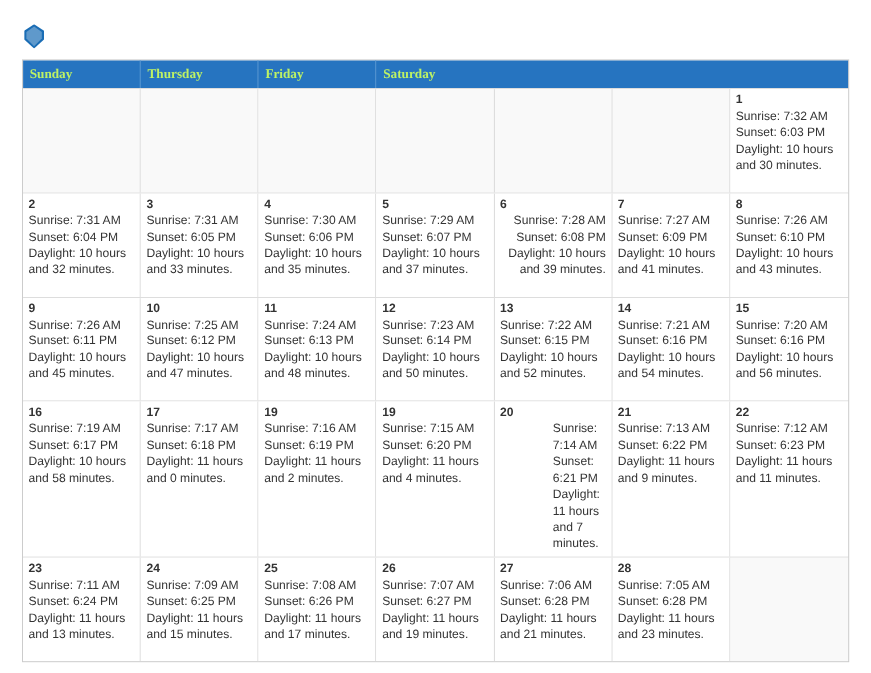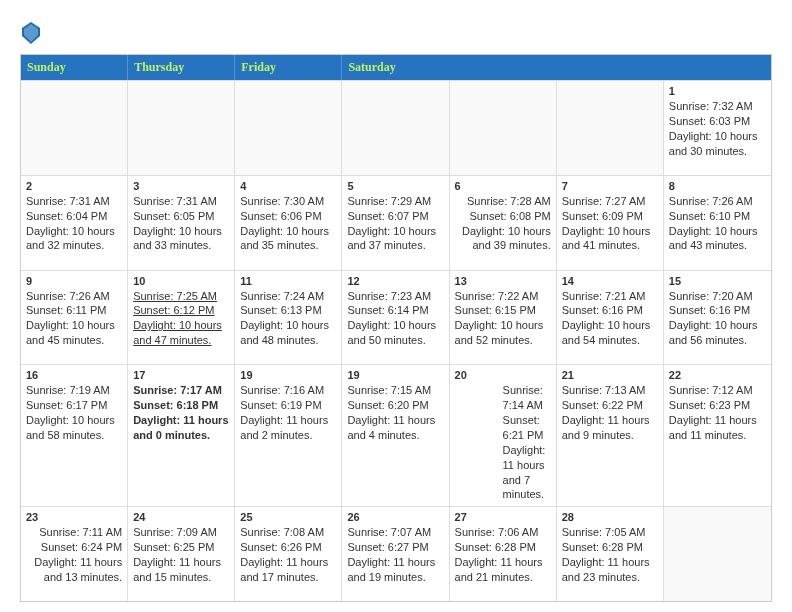--- a/index.html
+++ b/index.html
@@ -221,21 +221,21 @@
         <div class="cal-row">
           <div class="cal-cell">
             <span class="day-num">9</span>
             <div class="cell-text" style="white-space: pre-line;">Sunrise: 7:26 AM
 Sunset: 6:11 PM
 Daylight: 10 hours
 and 45 minutes.</div>
           </div>
           <div class="cal-cell">
             <span class="day-num">10</span>
-            <div class="cell-text" style="white-space: pre-line; text-decoration: underline;">Sunrise: 7:25 AM
+            <div class="cell-text" style="white-space: pre-line;">Sunrise: 7:25 AM
 Sunset: 6:12 PM
 Daylight: 10 hours
 and 47 minutes.</div>
           </div>
           <div class="cal-cell">
             <span class="day-num">11</span>
             <div class="cell-text" style="white-space: pre-line;">Sunrise: 7:24 AM
 Sunset: 6:13 PM
 Daylight: 10 hours
 and 48 minutes.</div>
@@ -272,21 +272,21 @@
         <div class="cal-row">
           <div class="cal-cell">
             <span class="day-num">16</span>
             <div class="cell-text" style="white-space: pre-line;">Sunrise: 7:19 AM
 Sunset: 6:17 PM
 Daylight: 10 hours
 and 58 minutes.</div>
           </div>
           <div class="cal-cell">
             <span class="day-num">17</span>
-            <div class="cell-text" style="white-space: pre-line; font-weight: bold;">Sunrise: 7:17 AM
+            <div class="cell-text" style="white-space: pre-line;">Sunrise: 7:17 AM
 Sunset: 6:18 PM
 Daylight: 11 hours
 and 0 minutes.</div>
           </div>
           <div class="cal-cell">
             <span class="day-num">19</span>
             <div class="cell-text" style="white-space: pre-line;">Sunrise: 7:16 AM
 Sunset: 6:19 PM
 Daylight: 11 hours
 and 2 minutes.</div>
@@ -316,21 +316,21 @@
             <span class="day-num">22</span>
             <div class="cell-text" style="white-space: pre-line;">Sunrise: 7:12 AM
 Sunset: 6:23 PM
 Daylight: 11 hours
 and 11 minutes.</div>
           </div>
         </div>
         <div class="cal-row">
           <div class="cal-cell">
             <span class="day-num">23</span>
-            <div class="cell-text" style="white-space: pre-line; text-align: right;">Sunrise: 7:11 AM
+            <div class="cell-text" style="white-space: pre-line;">Sunrise: 7:11 AM
 Sunset: 6:24 PM
 Daylight: 11 hours
 and 13 minutes.</div>
           </div>
           <div class="cal-cell">
             <span class="day-num">24</span>
             <div class="cell-text" style="white-space: pre-line;">Sunrise: 7:09 AM
 Sunset: 6:25 PM
 Daylight: 11 hours
 and 15 minutes.</div>

